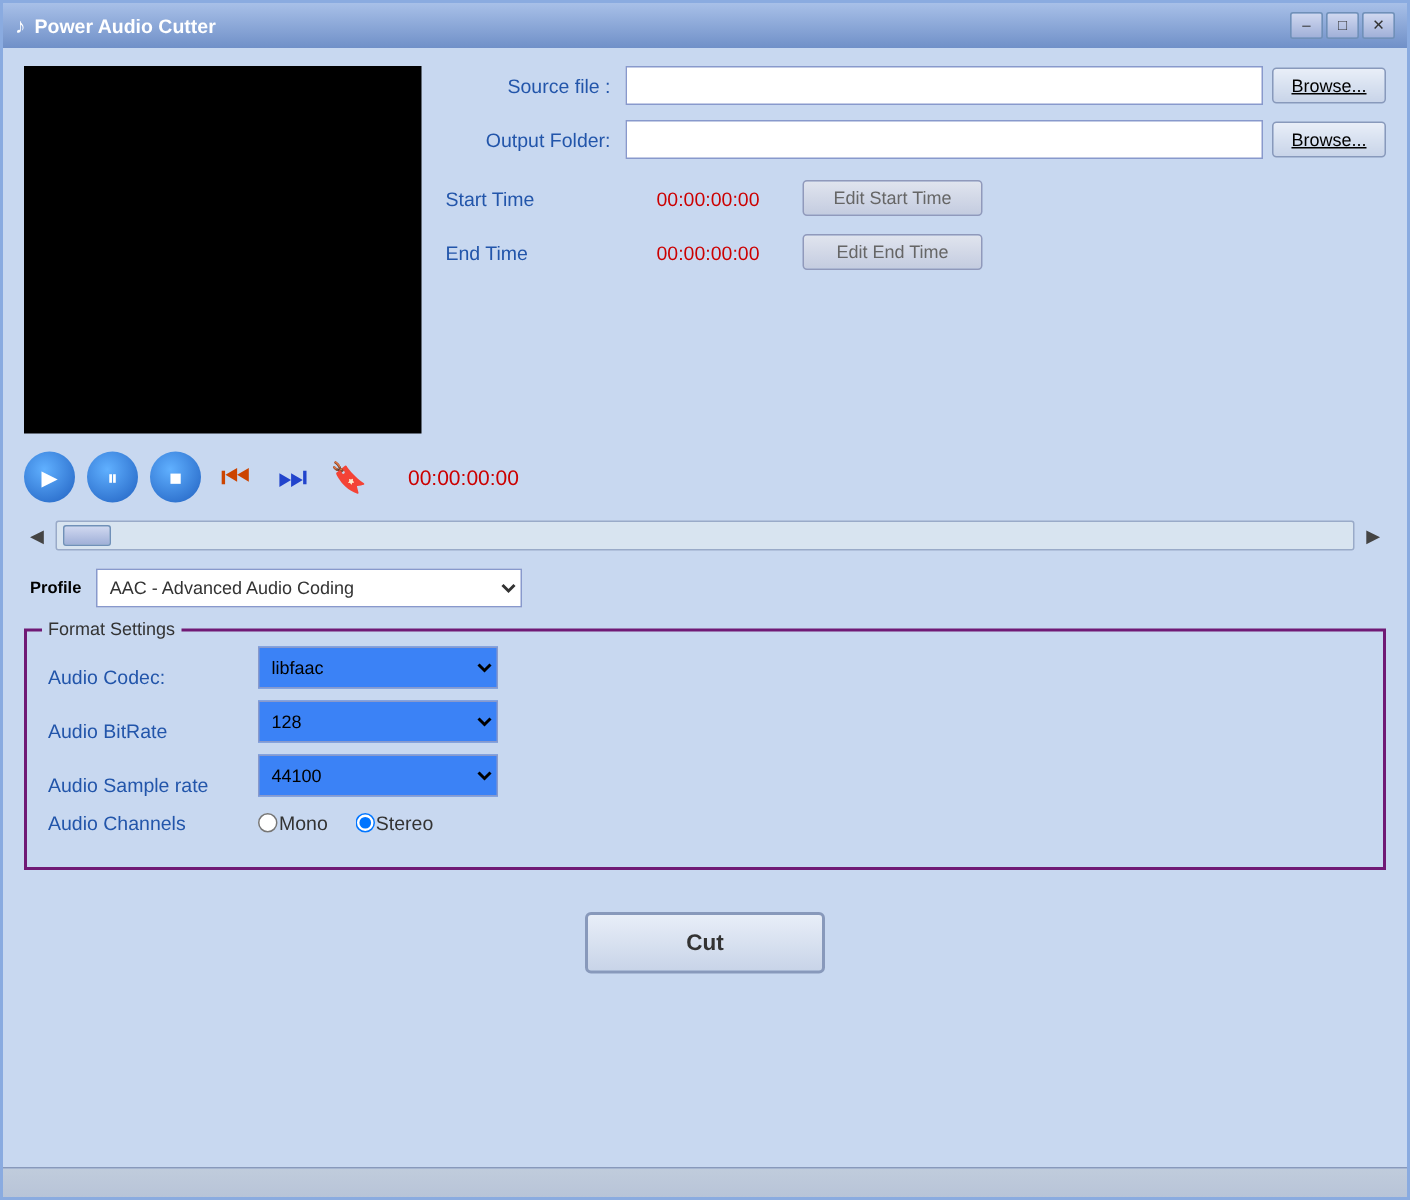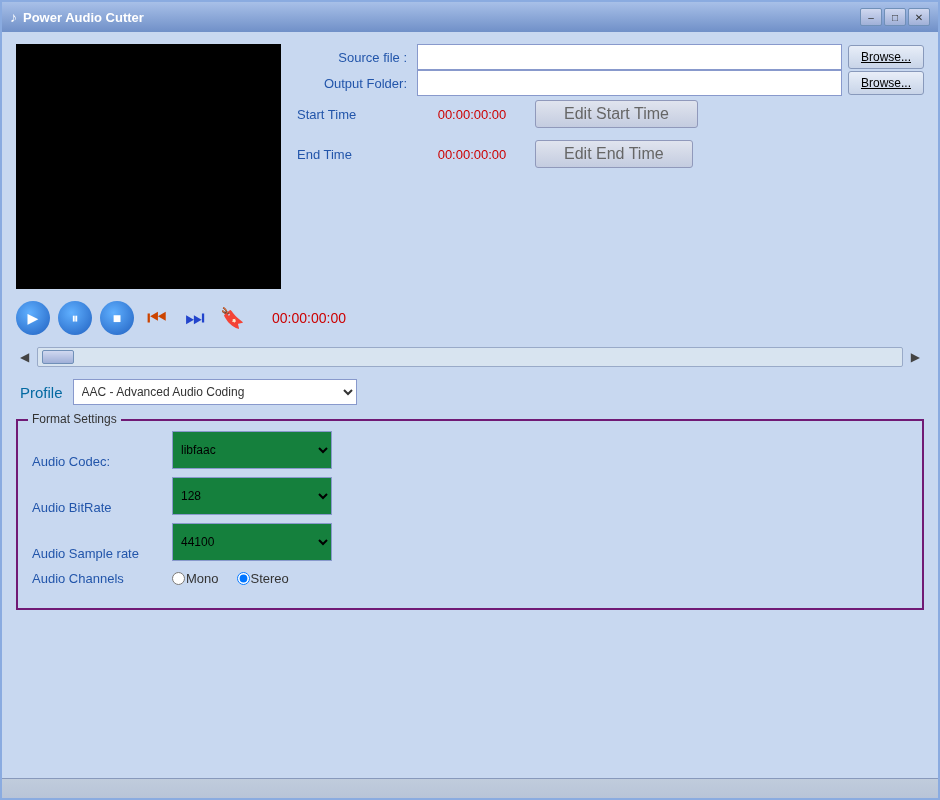--- a/index.html
+++ b/index.html
@@ -91,20 +91,21 @@
       border-radius: 3px;
       cursor: pointer;
       font-size: 13px;
       color: #333;
       min-width: 80px;
       text-align: center;
     }
     .field-row {
       display: flex;
       align-items: center;
+      margin-bottom: 10px;
     }
     .field-label {
       color: #2255aa;
       width: 110px;
       font-size: 13px;
       text-align: right;
       margin-right: 10px;
     }
     .field-input {
       flex: 1;
@@ -139,26 +140,26 @@
       font-size: 13px;
     }
     .time-value {
       color: #cc0000;
       font-size: 13px;
       width: 110px;
       text-align: center;
     }
     .time-edit-btn {
       margin-left: 8px;
-      padding: 4px 28px;
+      padding: 4px 12px;
       background: linear-gradient(to bottom, #e0e4ee, #c4cce0);
       border: 1px solid #9099bb;
       border-radius: 3px;
       cursor: pointer;
-      font-size: 16px;
+      font-size: 12px;
       color: #666;
       min-width: 120px;
       text-align: center;
     }
     .controls-row {
       display: flex;
       align-items: center;
       gap: 8px;
       margin-top: 4px;
     }
@@ -231,23 +232,24 @@
       border: 1px solid #7090b8;
       border-radius: 2px;
     }
     .profile-row {
       display: flex;
       align-items: center;
       gap: 10px;
       margin-top: 4px;
     }
     .profile-label {
-      color: #0369a1;
-      font-size: 15px;
+      color: #000000;
+      font-size: 11px;
       margin-left: 4px;
+      font-weight: bold;
     }
     .profile-select {
       width: 284px;
       height: 26px;
       border: 1px solid #8899cc;
       background: #fff;
       padding: 2px 4px;
       font-size: 12px;
       color: #333;
     }
@@ -273,23 +275,23 @@
       align-items: flex-end;
       margin-bottom: 8px;
     }
     .format-label {
       color: #2255aa;
       width: 140px;
       font-size: 13px;
     }
     .format-select {
       width: 160px;
-      height: 38px;
+      height: 28px;
       border: 1px solid #8899cc;
-      background: #15803d;
+      background: #3b82f6;
       padding: 0 4px;
       font-size: 12px;
     }
     .radio-group {
       display: flex;
       align-items: center;
       gap: 18px;
       margin-top: 2px;
     }
     .radio-option {
@@ -459,16 +461,19 @@
             <span>Mono</span>
           </label>
           <label class="radio-option">
             <input type="radio" name="channels" value="stereo" checked="" style="">
             <span>Stereo</span>
           </label>
         </div>
       </div>
     </div>
 
+    <div class="cut-btn-row">
+      <button class="cut-btn">Cut</button>
+    </div>
   </div>
 
   <div class="status-bar"></div>
 </div>
 
 </body></html>

